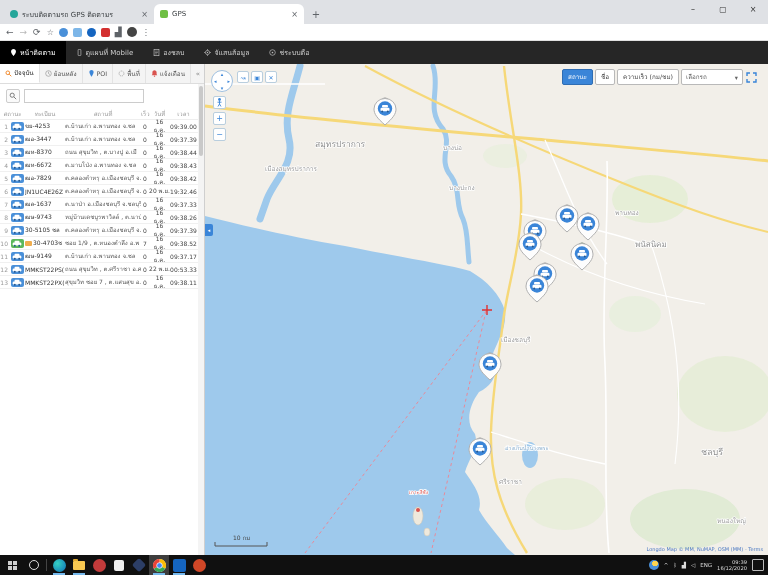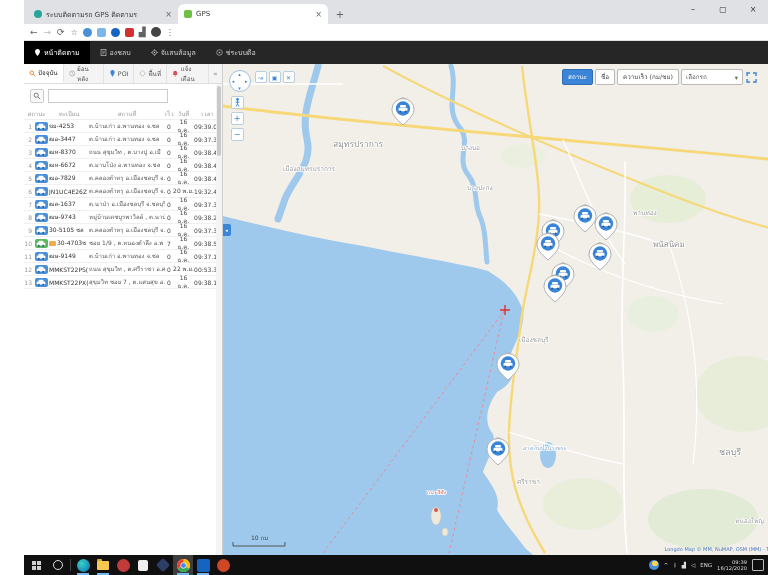--- a/index.html
+++ b/index.html
@@ -1,18 +1,18 @@
 <!DOCTYPE html>
 <html><head>
 <meta charset="utf-8">
 <style>
   * { margin:0; padding:0; box-sizing:border-box; }
   html,body { width:768px; height:575px; overflow:hidden; background:#000;
     font-family:"DejaVu Sans", sans-serif; }
-  .screen { width:768px; height:575px; position:relative; background:#fff;padding-left:24px; }
+  .screen { width:768px; height:575px; position:relative; background:#fff; }
 
   
   .tabstrip { height:24px; background:#dfe1e5; display:flex; align-items:flex-end; padding-left:4px; }
   .tab { width:150px; height:20px; display:flex; align-items:center; gap:4px; padding:0 6px;
          font-size:7px; color:#3c4043; border-radius:6px 6px 0 0; position:relative; }
   .tab.inactive { background:transparent; }
   .tab.active { background:#fff; }
   .tab .fav { width:8px; height:8px; border-radius:50%; flex:none; }
   .tab .t-title { flex:1; overflow:hidden; white-space:nowrap; }
   .tab .t-close { font-size:8px; color:#5f6368; }
@@ -155,20 +155,26 @@
 
   <div class="navbar">
     <div class="nav-item active">
       <svg class="nav-ic" viewBox="0 0 10 10">
           <path d="M5 0C3 0 1.5 1.5 1.5 3.5 1.5 6 5 10 5 10S8.5 6 8.5 3.5C8.5 1.5 7 0 5 0z" fill="#fff"></path>
         </svg>
       <span>หน้าติดตาม</span>
     </div>
     <div class="nav-item">
       <svg class="nav-ic" viewBox="0 0 10 10">
+          <rect x="3" y="0.5" width="4" height="9" rx="1" fill="none" stroke="#bbb"></rect>
+        </svg>
+      <span>ดูแผนที่ Mobile</span>
+    </div>
+    <div class="nav-item">
+      <svg class="nav-ic" viewBox="0 0 10 10">
           <rect x="1.5" y="0.5" width="7" height="9" fill="none" stroke="#bbb"></rect>
           <path d="M3 3h4M3 5h4M3 7h3" stroke="#bbb" stroke-width="0.8"></path>
         </svg>
       <span>องชลบ</span>
     </div>
     <div class="nav-item">
       <svg class="nav-ic" viewBox="0 0 10 10">
           <circle cx="5" cy="5" r="3" fill="none" stroke="#bbb"></circle>
           <circle cx="5" cy="5" r="1" fill="#bbb"></circle>
           <path d="M5 0v2M5 8v2M0 5h2M8 5h2" stroke="#bbb" stroke-width="0.9"></path>

